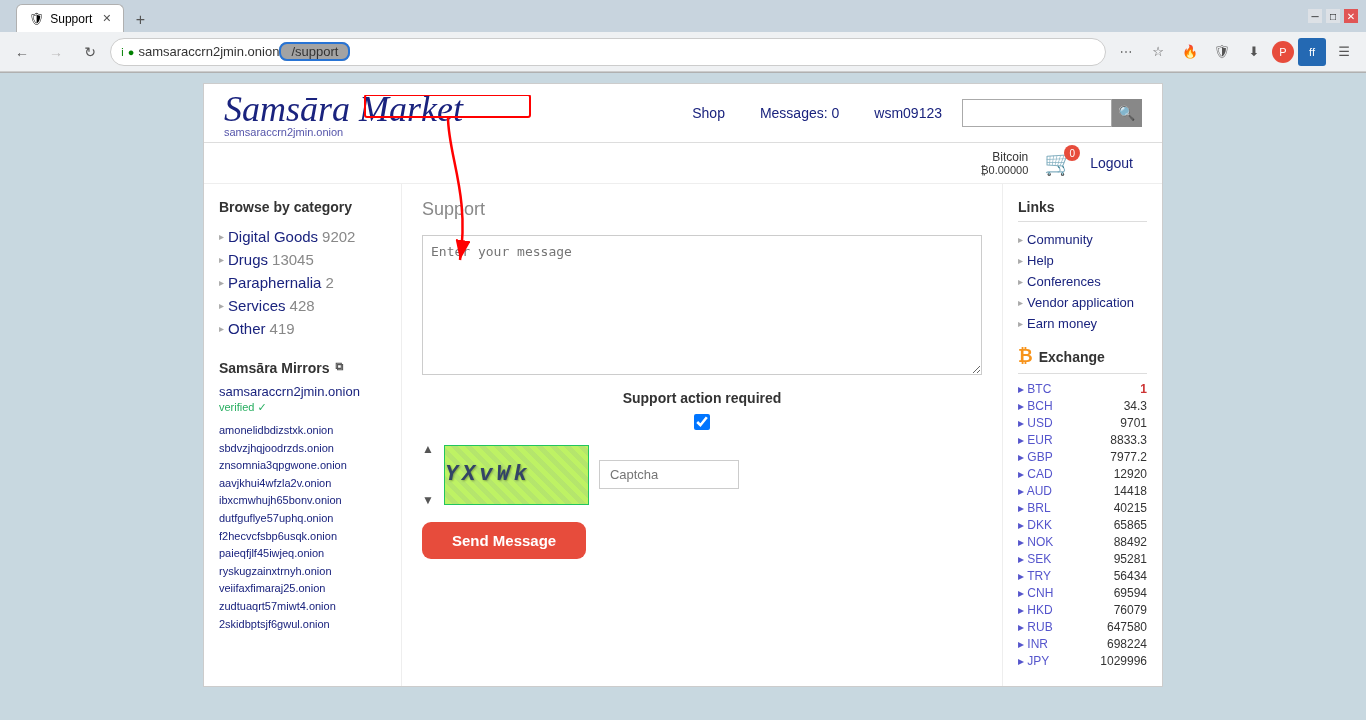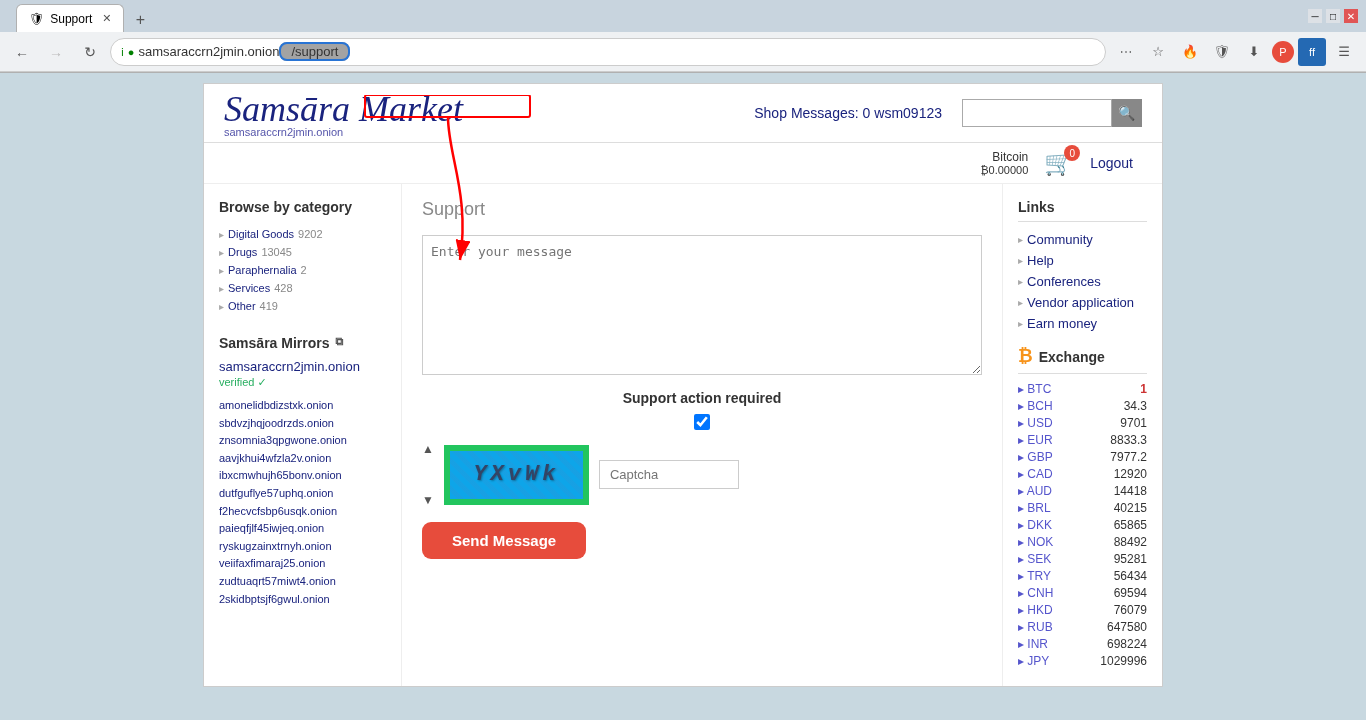--- a/index.html
+++ b/index.html
@@ -132,21 +132,21 @@
       font-size: 36px;
       color: #1a237e;
       font-style: italic;
     }
     .logo-subtitle {
       font-size: 11px;
       color: #5555aa;
       margin-top: -4px;
     }
     .header-nav {
-      display: flex; align-items: center; gap: 4px;
+      display: flex; align-items: center; gap: 35px;
       margin-right: 20px;
     }
     .header-nav a {
       color: #1a237e;
       text-decoration: none;
       font-size: 14px;
       font-weight: 500;
     }
     .search-box {
       display: flex; align-items: center;
@@ -218,21 +218,21 @@
     .sidebar-title {
       font-size: 14px;
       font-weight: bold;
       color: #333;
       margin-bottom: 10px;
     }
     .cat-list { list-style: none; margin-bottom: 20px; }
     .cat-list li {
       display: flex; align-items: center;
       padding: 3px 0;
-      font-size: 11px;
+      font-size: 15px;
       text-align: right;
     }
     .cat-list li::before {
       content: '▸';
       color: #aaa;
       margin-right: 4px;
       font-size: 10px;
     }
     .cat-name { color: #1a237e; text-decoration: none; }
     .cat-count { color: #888; margin-left: 4px; }
@@ -291,23 +291,23 @@
       display: flex; align-items: center; gap: 10px;
       margin-bottom: 15px;
       position: relative;
     }
     .scroll-arrow {
       background: none; border: none; cursor: pointer;
       font-size: 12px; color: #555;
     }
     .captcha-img {
       width: 145px; height: 60px;
-      background: #0ea5e9;
-      border: 6px solid #22c55e;
-      display: flex; align-items: center; justify-content: center;
+      background: #bef264;
+      border: 1px solid #22c55e;
+      display: flex; align-items: center; 
       font-family: 'Courier New', monospace;
       font-size: 22px;
       font-weight: bold;
       color: #334466;
       letter-spacing: 4px;
       position: relative;
       overflow: hidden;
     }
     .captcha-img::before {
       content: '';

